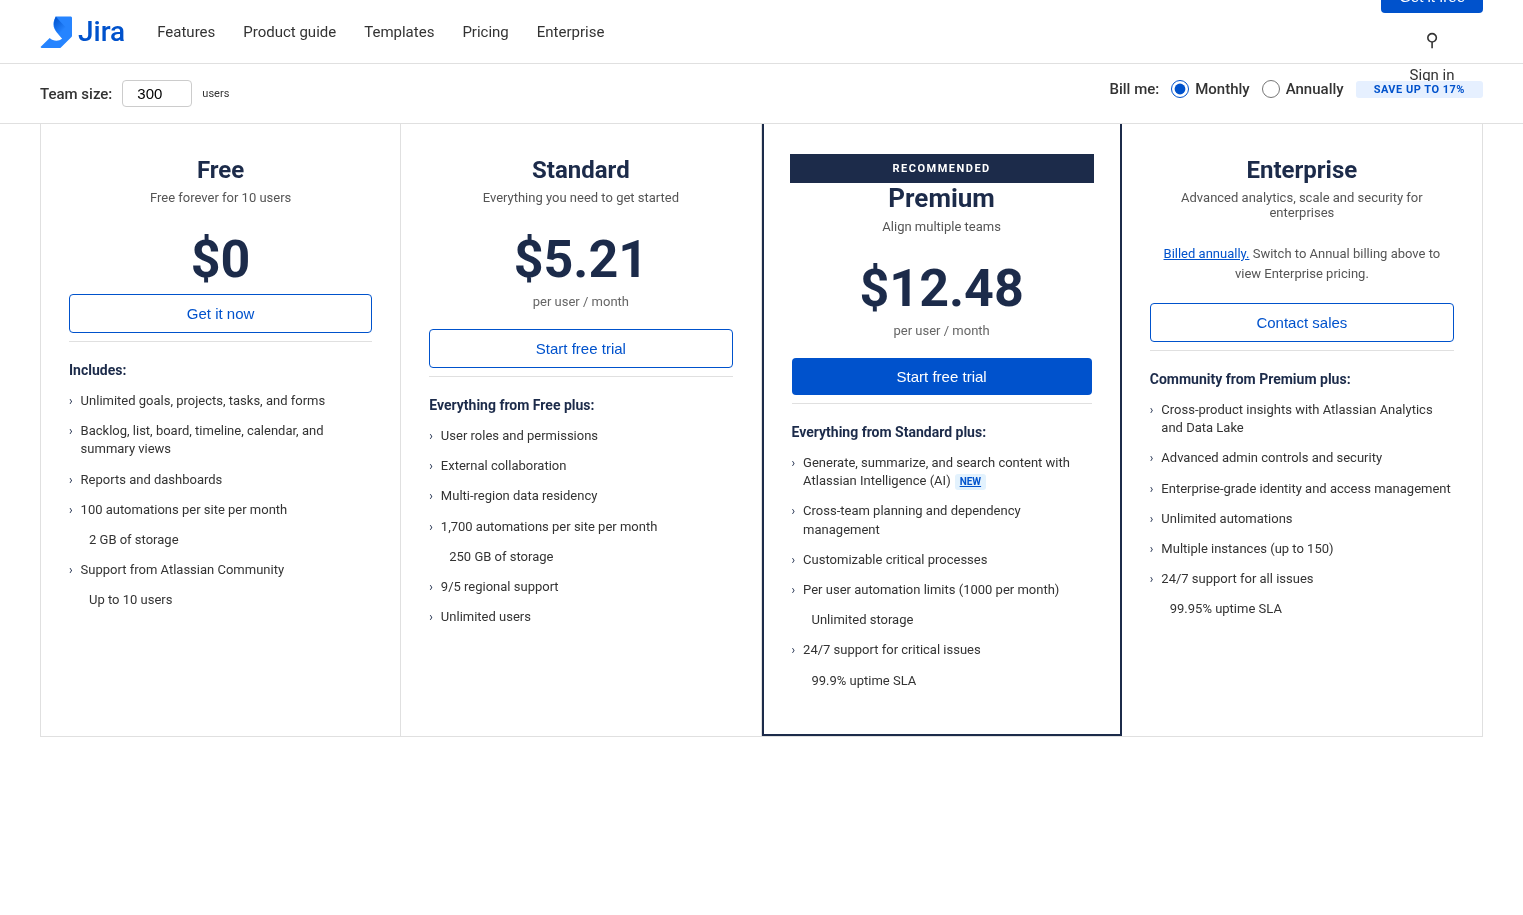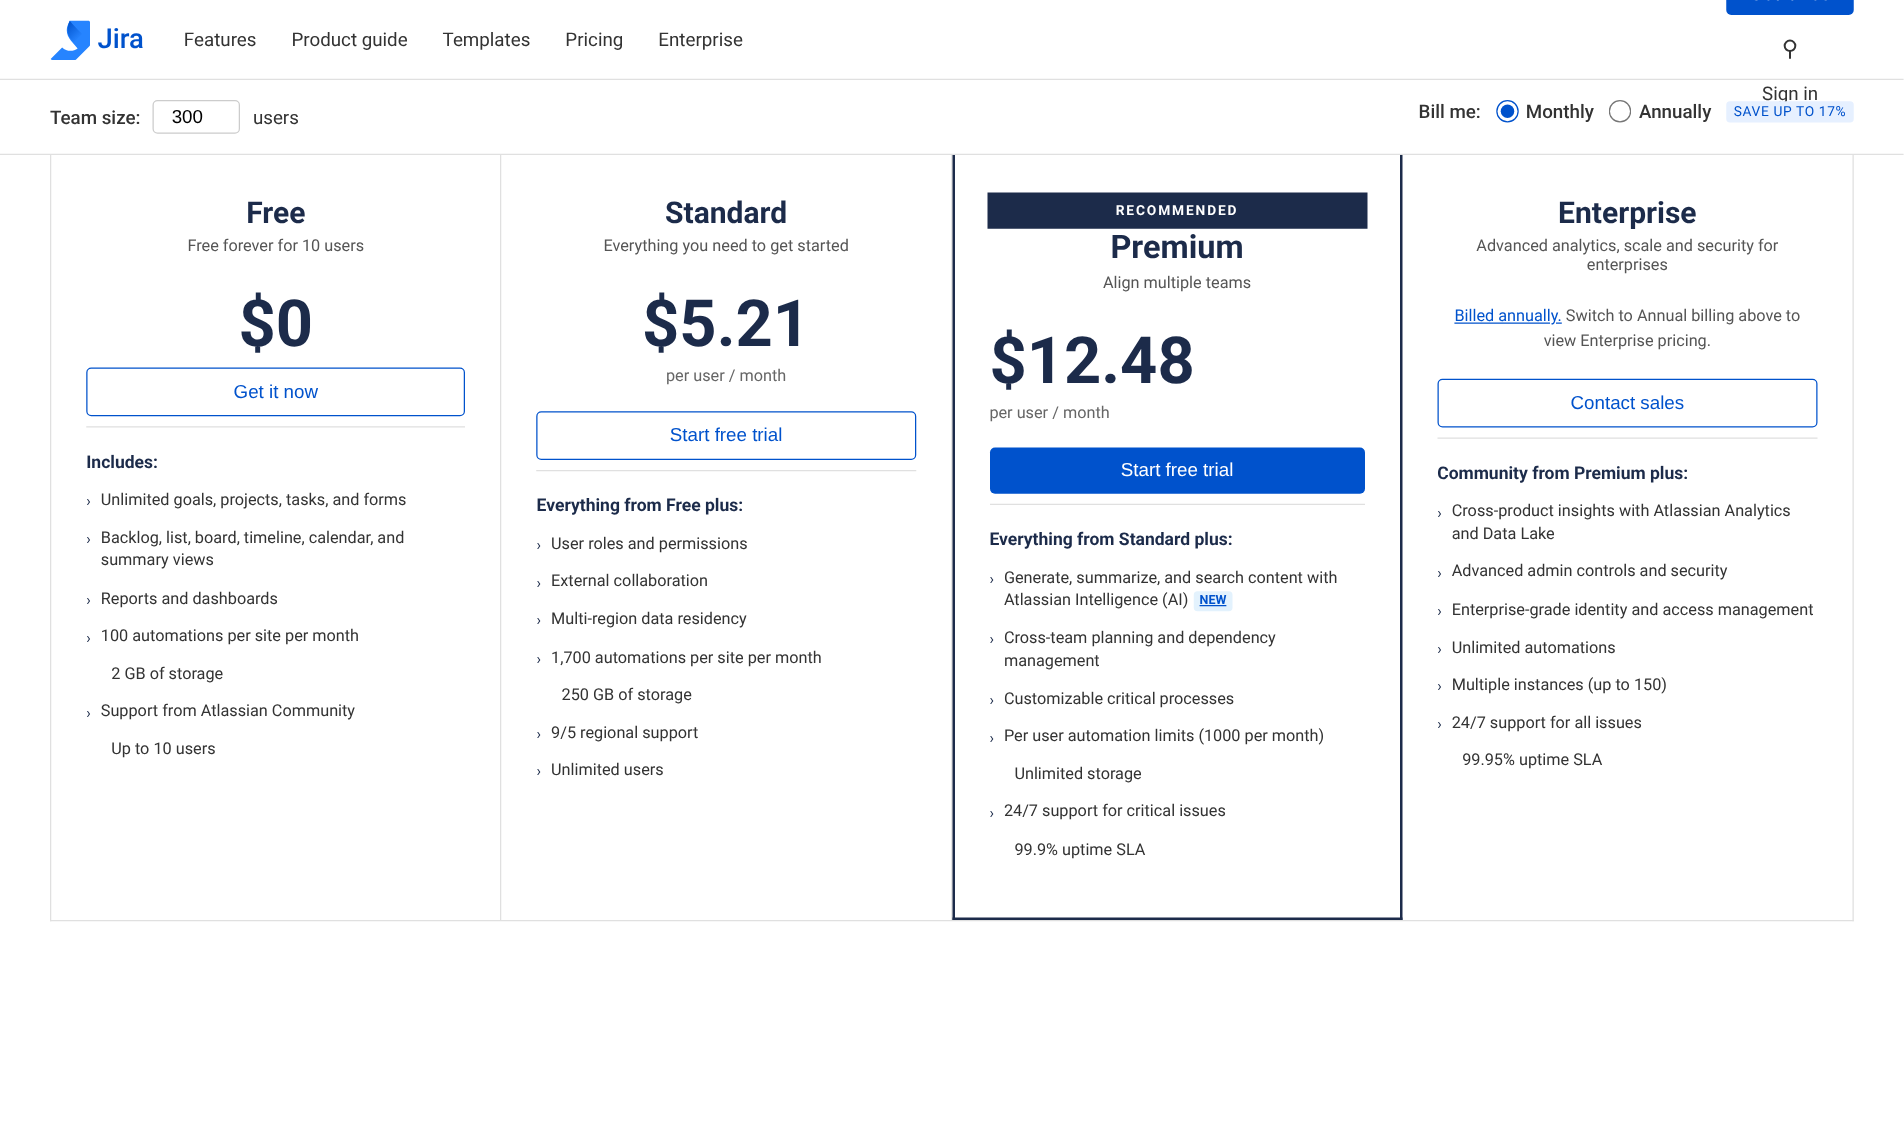--- a/index.html
+++ b/index.html
@@ -5,21 +5,21 @@
     * { box-sizing: border-box; margin: 0; padding: 0; }
     body { font-family: -apple-system, BlinkMacSystemFont, 'Segoe UI', Roboto, sans-serif; background: #fff; color: #333; font-size: 14px; }
 
     
     .navbar {
       display: flex; align-items: center; padding: 0 40px; height: 64px;
       border-bottom: 1px solid #e0e0e0; background: #fff;
     }
     .nav-logo { display: flex; align-items: center; gap: 6px; margin-right: 32px; text-decoration: none; }
     .nav-logo-icon { width: 32px; height: 32px; }
-    .nav-logo-text { font-size: 22px; font-weight: 500; color: #0052cc; }
+    .nav-logo-text { font-size: 28px; font-weight: 500; color: #0052cc; }
     .nav-links { display: flex; gap: 28px; flex: 1; }
     .nav-links a { text-decoration: none; color: #333; font-size: 15px; }
     .nav-actions { display: flex; align-items: center; gap: 16px; flex-direction: column; }
     .btn-get-free {
       background: #0052cc; color: #fff; border: none; border-radius: 4px;
       padding: 8px 18px; font-size: 15px; font-weight: 500; cursor: pointer;
     }
     .search-icon { font-size: 18px; cursor: pointer; color: #333; }
     .sign-in { text-decoration: none; color: #333; font-size: 15px; }
 
@@ -27,27 +27,27 @@
     .team-bar {
       display: flex; align-items: flex-start; padding: 16px 40px;
       border-bottom: 1px solid #e0e0e0; justify-content: space-between;
     }
     .team-bar-left { display: flex; align-items: center; gap: 10px; }
     .team-bar-left label { font-weight: 500; font-size: 15px; }
     .team-bar-left input {
       width: 70px; border: 1px solid #ccc; border-radius: 4px;
       padding: 4px 8px; font-size: 15px; text-align: center;
     }
-    .team-bar-left span { font-size: 15px; }
+    .team-bar-left span { font-size: 11px; }
     .bill-me { display: flex; align-items: center; gap: 12px; font-size: 15px; font-weight: 500; }
     .bill-option { display: flex; align-items: center; gap: 6px; cursor: pointer; }
     .bill-option input[type=radio] { width: 18px; height: 18px; accent-color: #0052cc; }
     .save-badge {
-      background: #e6f0ff; color: #0052cc; font-size: 11px; font-weight: 400;
-      padding: 2px 6px; border-radius: 3px; letter-spacing: 0.5px;
+      background: #e6f0ff; color: #0052cc; font-size: 11px; font-weight: 700;
+      padding: 2px 18px; border-radius: 3px; letter-spacing: 0.5px;
     }
 
     
     .pricing-grid {
       display: grid; grid-template-columns: 1fr 1fr 1fr 1fr;
       gap: 0; margin: 0 40px 40px;
       border: 1px solid #e0e0e0; border-top: none;
     }
 
     .plan-col {
@@ -224,21 +224,21 @@
           <span>Unlimited users</span>
         </div>
       </div>
     </div>
     <div class="plan-col premium">
       <div class="plan-recommended">RECOMMENDED</div>
       <div class="plan-header">
         <div class="plan-premium-name">Premium</div>
         <div class="plan-desc">Align multiple teams</div>
       </div>
-      <div style="text-align:left">
+      <div style="text-align:center">
         <div class="plan-price">$12.48</div>
         <div class="plan-price-sub">per user / month</div>
       </div>
       <button class="btn-primary-blue">Start free trial</button>
       <div class="features-section">
         <div class="features-title">Everything from Standard plus:</div>
         <div class="feature-item">
           <span class="feature-chevron">›</span>
           <span>Generate, summarize, and search content with Atlassian Intelligence (AI)<span class="feature-new">NEW</span></span>
         </div>

